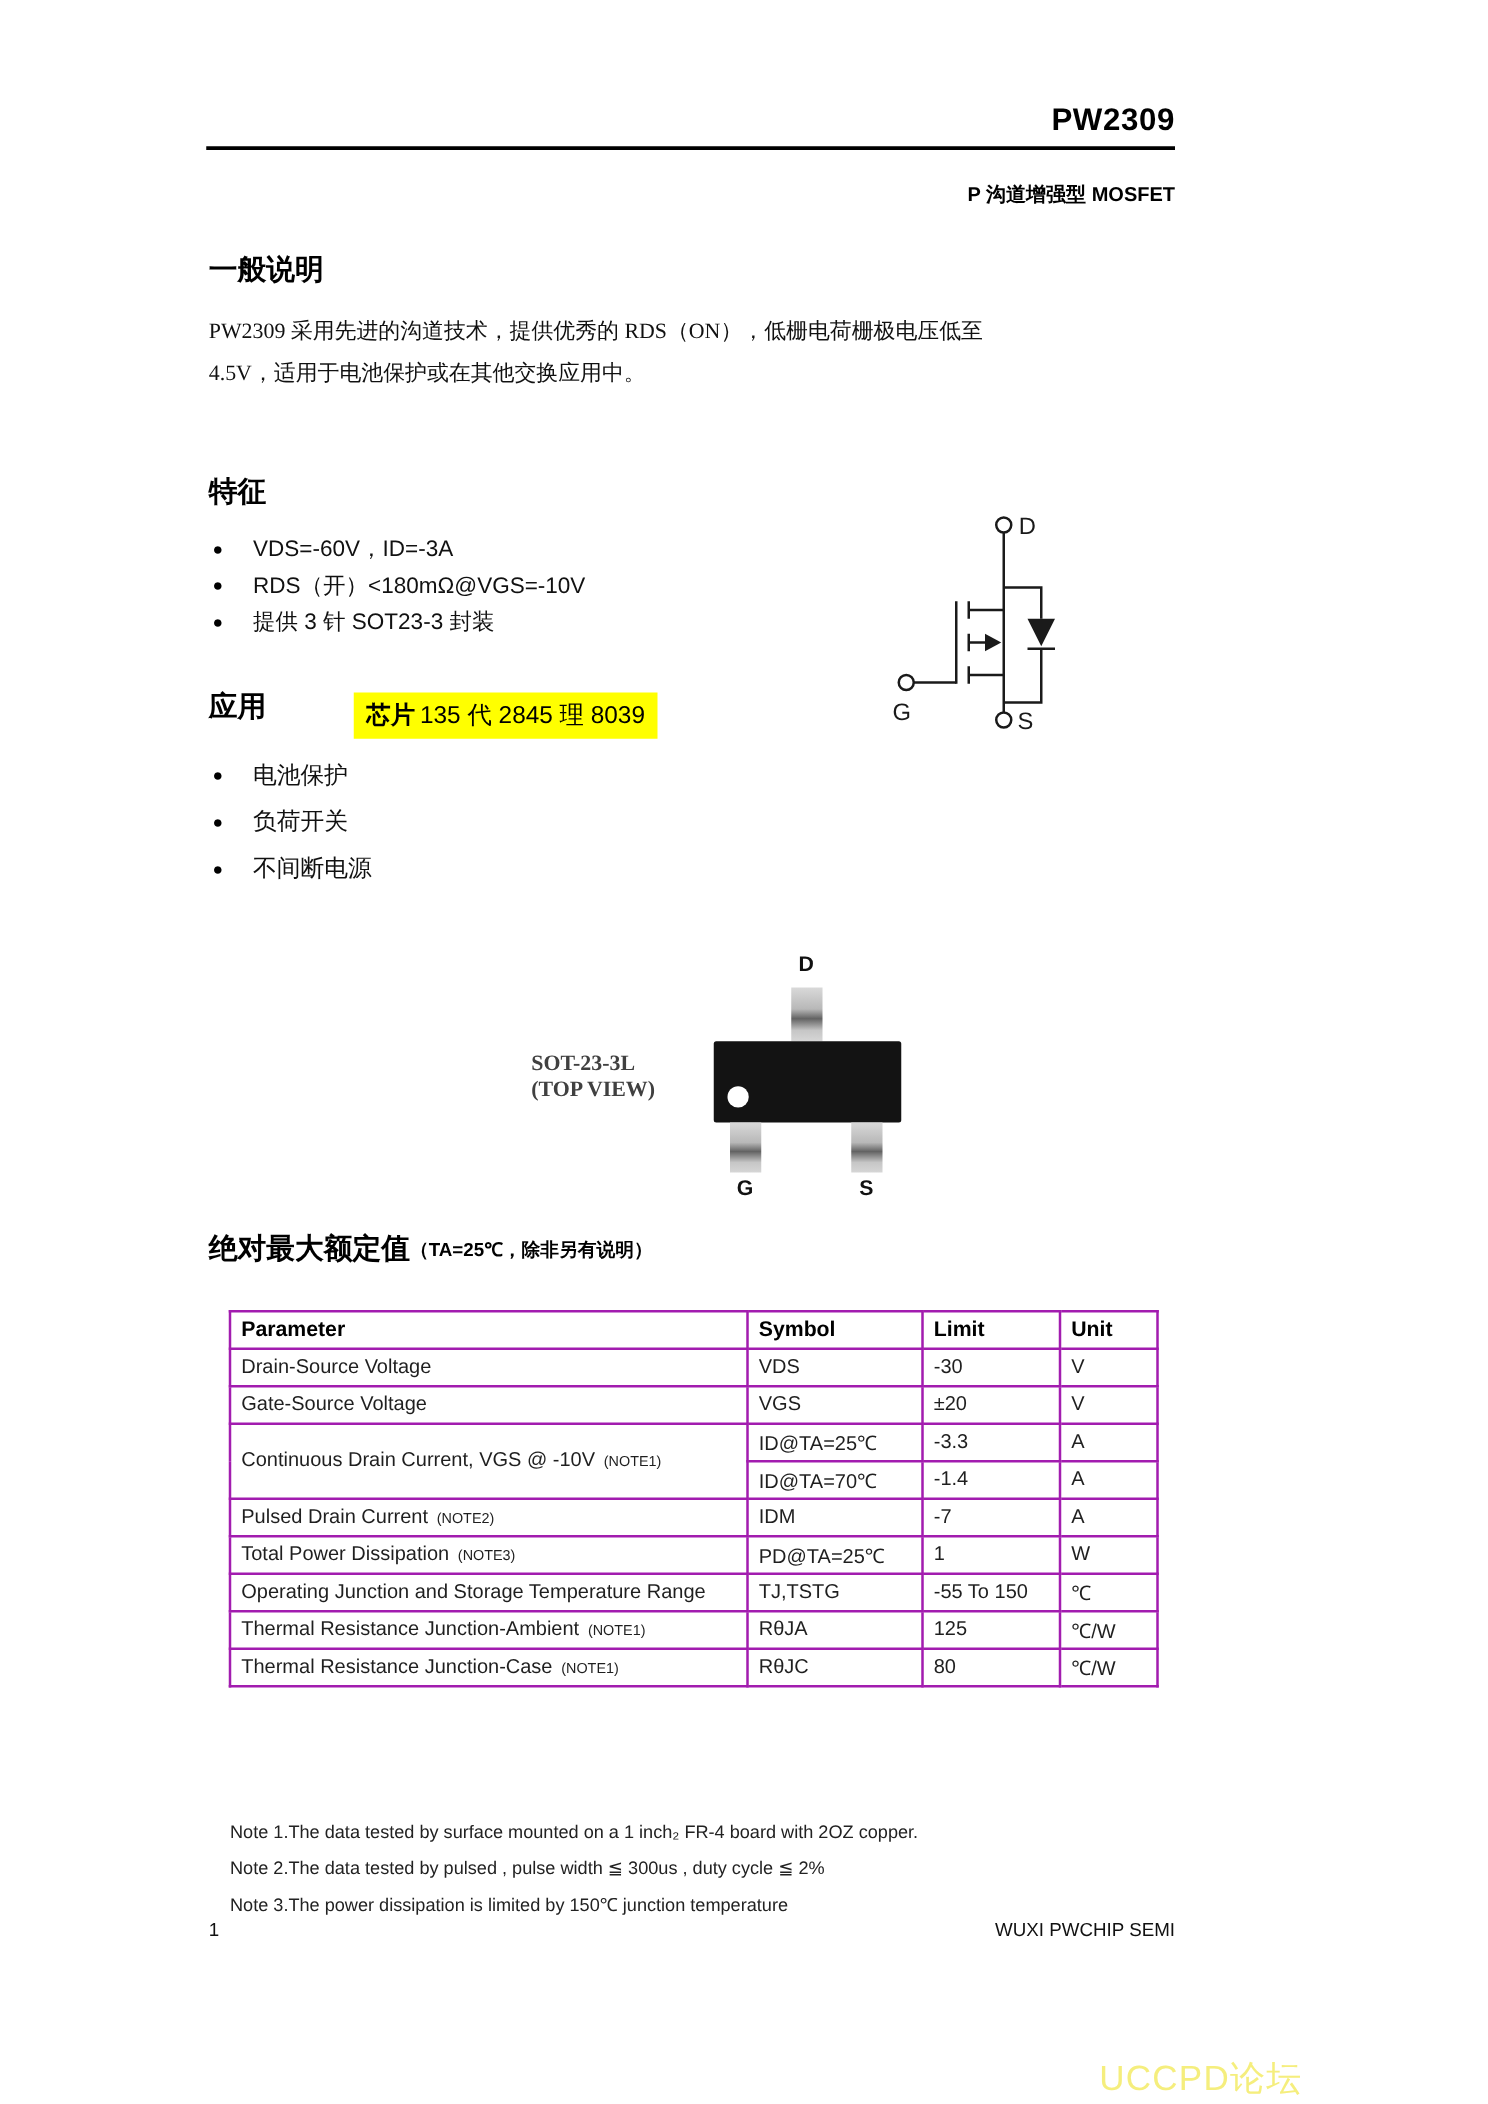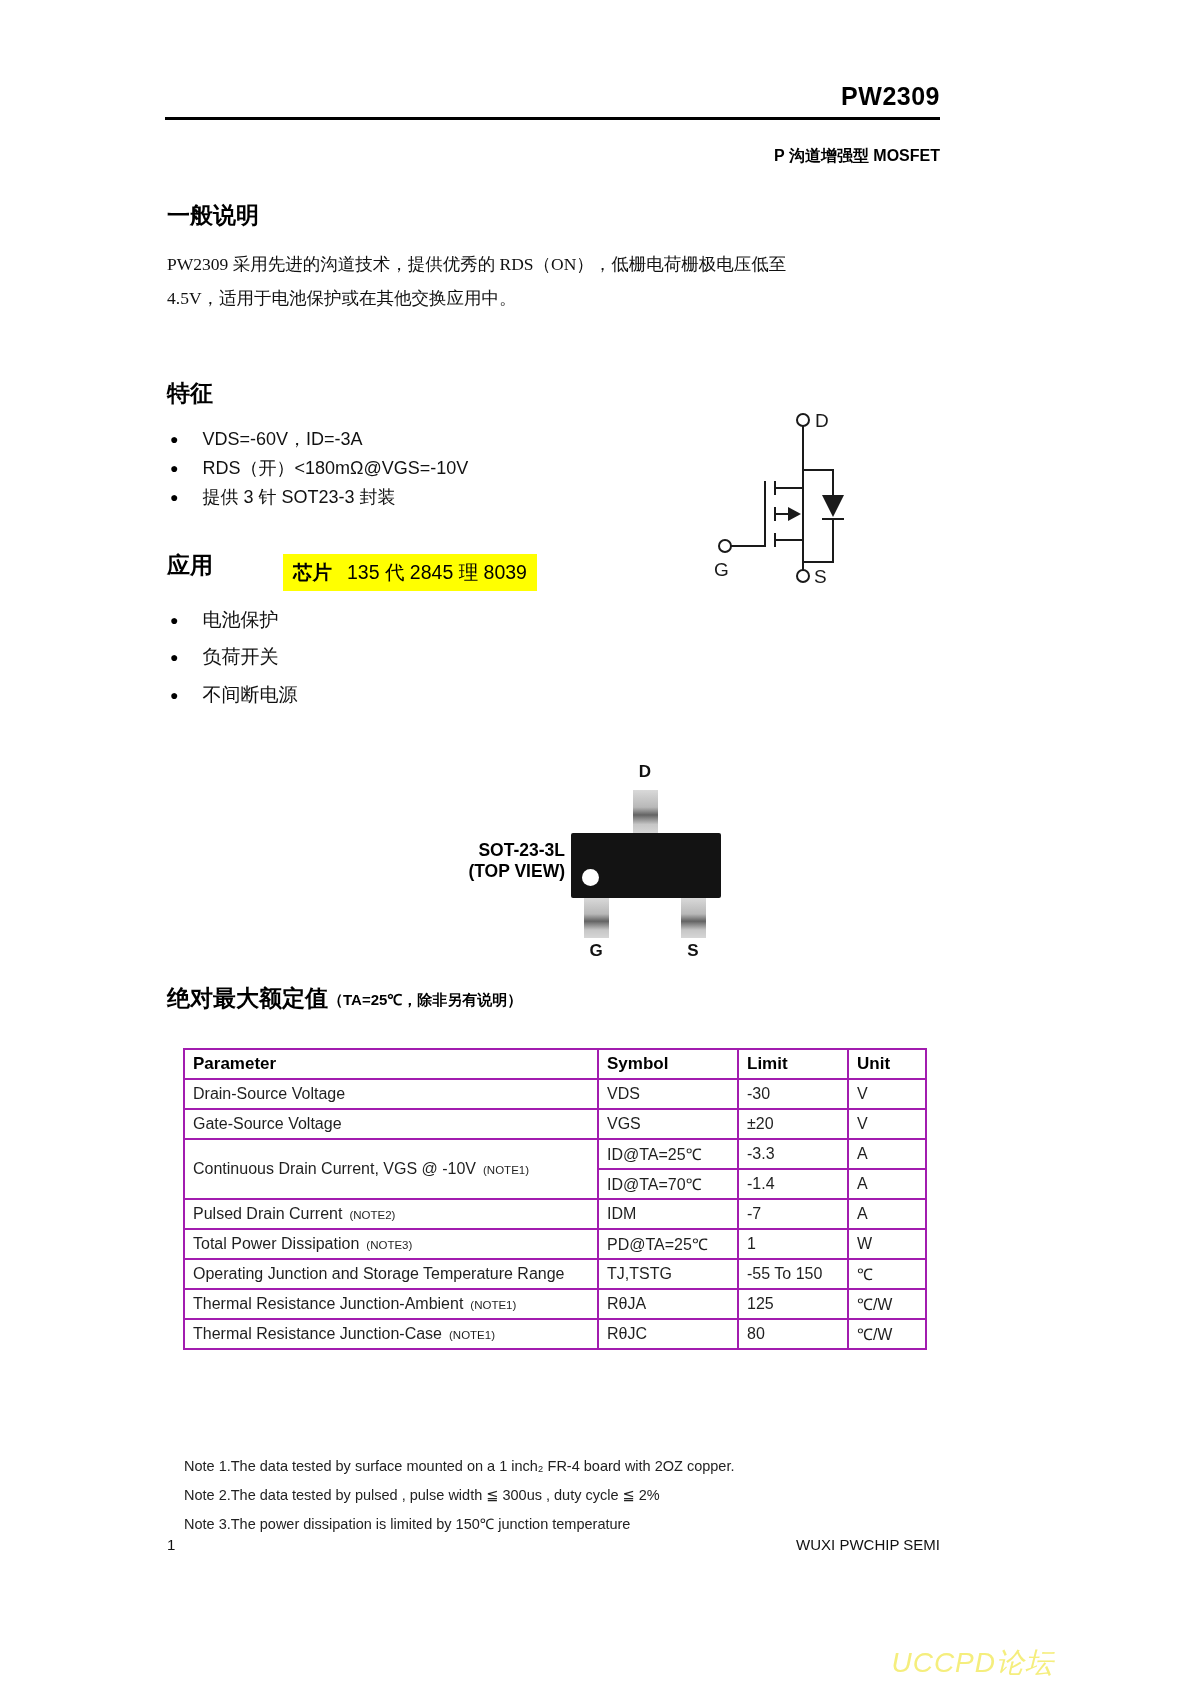--- a/index.html
+++ b/index.html
@@ -24,27 +24,27 @@
   .bullet-list{left:170px;}
   .f-list{top:424px;}
   .f-list .li{height:29px;display:flex;align-items:center;font-size:18px;color:#111;}
   .a-list{top:601px;}
   .a-list .li{height:37.5px;display:flex;align-items:center;font-size:19px;
               font-family:"Liberation Serif",serif;color:#111;}
   .li .dot{font-size:14px;margin-right:24px;font-family:"Liberation Sans",sans-serif;color:#000;}
 
   .hl{left:283px;top:554px;height:37px;background:#ffff00;padding:0 10px;line-height:37px;
       font-size:19.5px;color:#000;white-space:nowrap;}
-  .hl .hl-b{font-weight:bold;margin-right:15px;}
+  .hl .hl-b{font-weight:bold;margin-right:4px;}
 
   .mos-svg{left:640px;top:378px;}
   .mos-label{font-size:19px;fill:#1a1a1a;font-family:"Liberation Sans",sans-serif;}
 
-  .pkg-label{left:425px;top:840px;width:140px;text-align:right;font-weight:bold;
-             font-size:17.5px;line-height:21px;color:#000000;}
+  .pkg-label{left:425px;top:840px;width:140px;text-align:left;font-weight:bold;
+             font-size:17.5px;line-height:21px;color:#404040;font-family:Liberation Serif, serif;}
   .pkg-body{left:571px;top:833px;width:150px;height:65px;background:#131313;border-radius:2px;}
   .pkg-dot{left:582px;top:869px;width:17px;height:17px;border-radius:50%;background:#fff;}
   .pin{width:25px;background:linear-gradient(180deg,#d9d9d9 0%,#b8b8b8 40%,#636363 58%,#c6c6c6 80%,#d6d6d6 100%);}
   .pin-d{left:633px;top:790px;height:43px;}
   .pin-g{left:584px;top:898px;height:40px;}
   .pin-s{left:681px;top:898px;height:40px;}
   .pin-label{width:28px;text-align:center;font-weight:bold;font-size:17px;color:#111;}
   .lbl-d{left:631px;top:762px;}
   .lbl-g{left:582px;top:941px;}
   .lbl-s{left:679px;top:941px;}
@@ -54,21 +54,21 @@
       font-size:16px;color:#1f1f1f;text-align:left;font-weight:normal;vertical-align:middle;}
   table.ratings th{font-weight:bold;font-size:17px;color:#000;}
   .sub{font-size:16px;}
   .pnote{font-size:11.5px;margin-left:7px;}
 
   .notes{left:184px;top:1452px;width:760px;}
   .note-line{height:28.5px;font-size:14.5px;color:#222;display:flex;align-items:center;}
 
   .footer-page{left:167px;top:1536px;font-size:15px;color:#111;}
   .footer-company{left:167px;top:1536px;width:773px;text-align:right;font-size:15px;color:#111;}
-  .watermark{right:4px;top:1644px;font-size:28px;color:#f5ee7d;letter-spacing:1px;font-style:italic;}
+  .watermark{right:16px;top:1644px;font-size:28px;color:#f5ee7d;letter-spacing:1px;}
 </style>
 </head>
 <body>
 
 <div class="page">
 
   <div class="abs doc-number">PW2309</div>
   <div class="abs header-rule"></div>
   <div class="abs subtitle">P 沟道增强型 MOSFET</div>
 

